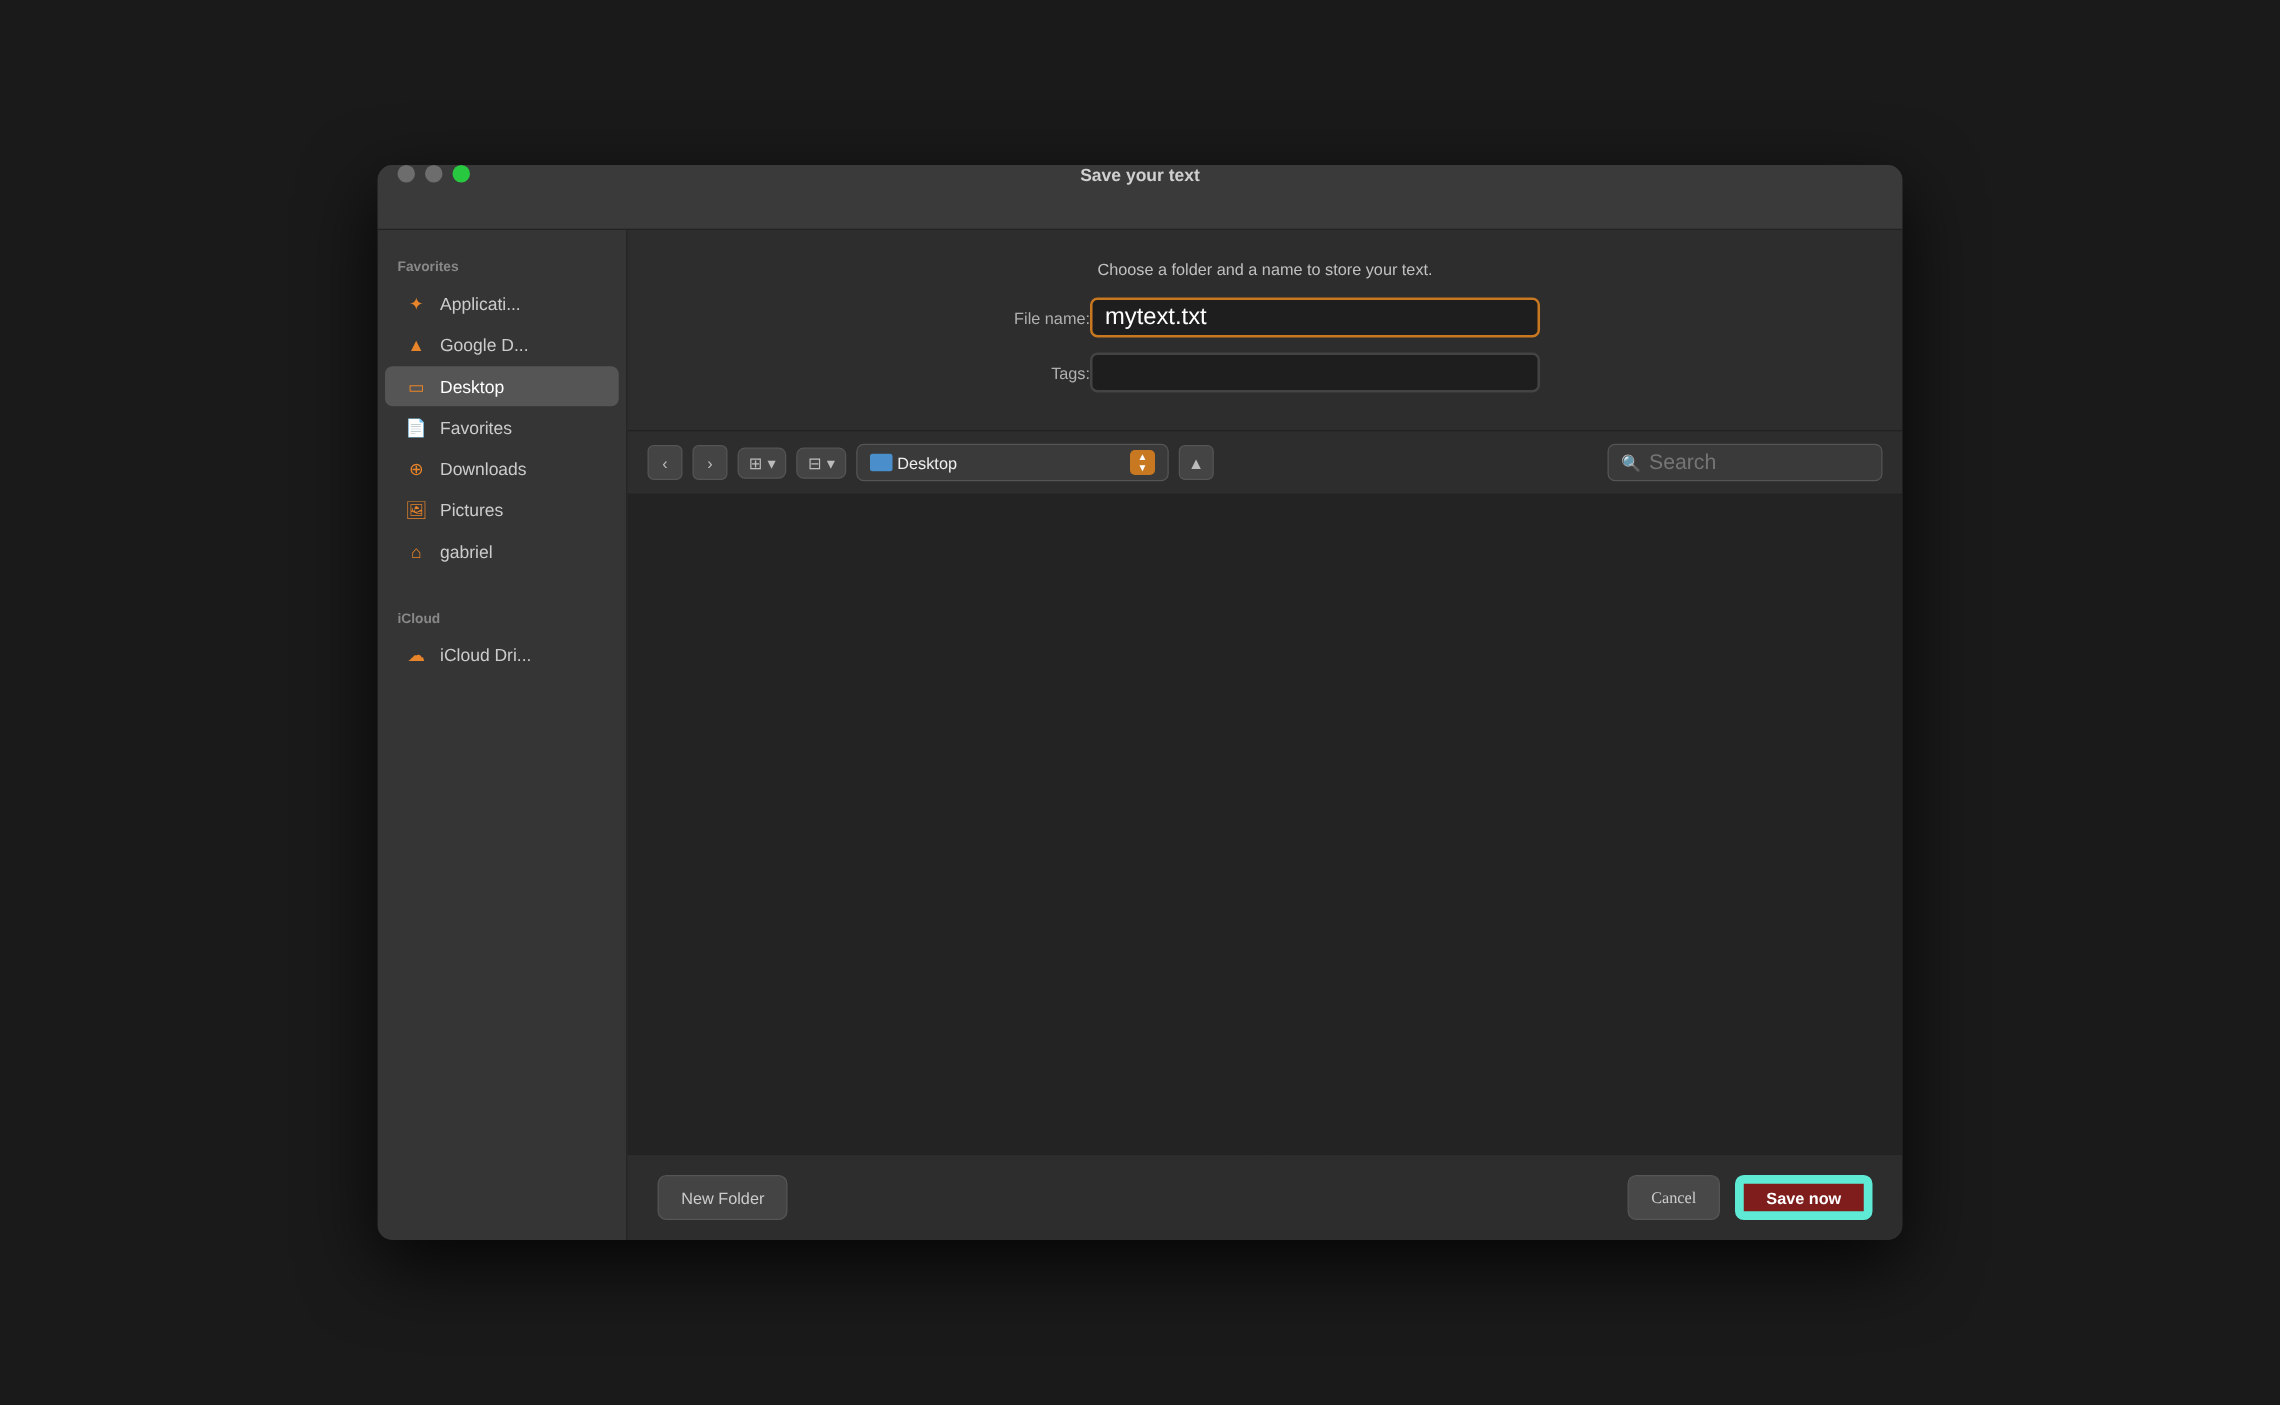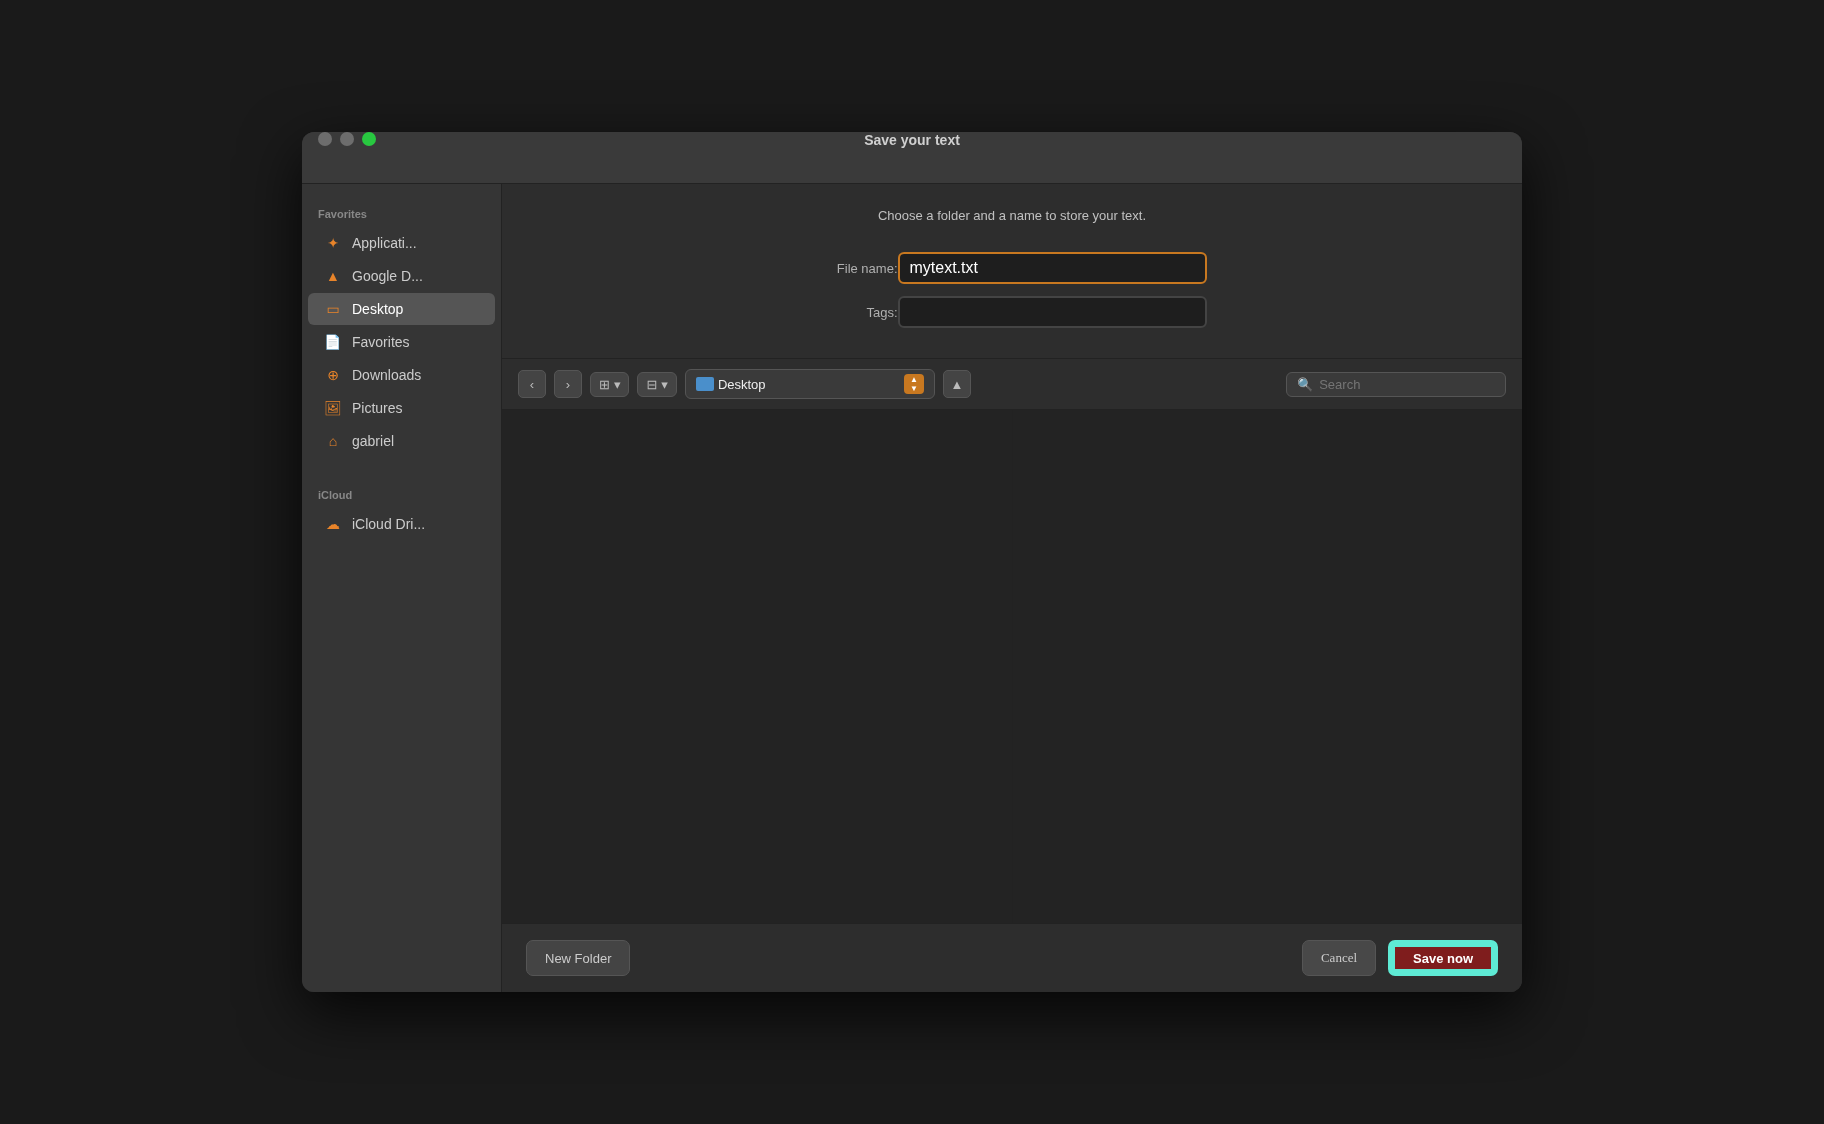--- a/index.html
+++ b/index.html
@@ -114,43 +114,43 @@
 
     
     .header-form {
       padding: 24px 32px 18px;
       background: #2d2d2d;
     }
     .subtitle {
       text-align: center;
       color: #c0c0c0;
       font-size: 13px;
-      margin-bottom: 29px;
+      margin-bottom: 15px;
     }
     .form-row {
       display: flex;
       align-items: center;
       justify-content: center;
       margin-bottom: 12px;
     }
     .form-label {
       color: #b0b0b0;
       font-size: 13px;
       text-align: right;
       width: 80px;
       flex-shrink: 0;
     }
     .form-input {
-      width: 309px;
+      width: 360px;
       height: 32px;
       background: #1e1e1e;
       border: 2px solid #c87820;
       border-radius: 6px;
       color: #ffffff;
-      font-size: 16px;
+      font-size: 19px;
       padding: 0 10px;
       outline: none;
     }
     .form-input.tags-input {
       border: 2px solid #444;
     }
 
     
     .toolbar {
       display: flex;
@@ -254,21 +254,21 @@
       width: 220px;
     }
     .search-icon {
       color: #888;
       font-size: 13px;
     }
     .search-input {
       background: transparent;
       border: none;
       color: #aaa;
-      font-size: 13px;
+      font-size: 17px;
       outline: none;
       flex: 1;
     }
 
     
     .file-browser {
       flex: 1;
       display: flex;
       overflow: hidden;
     }

